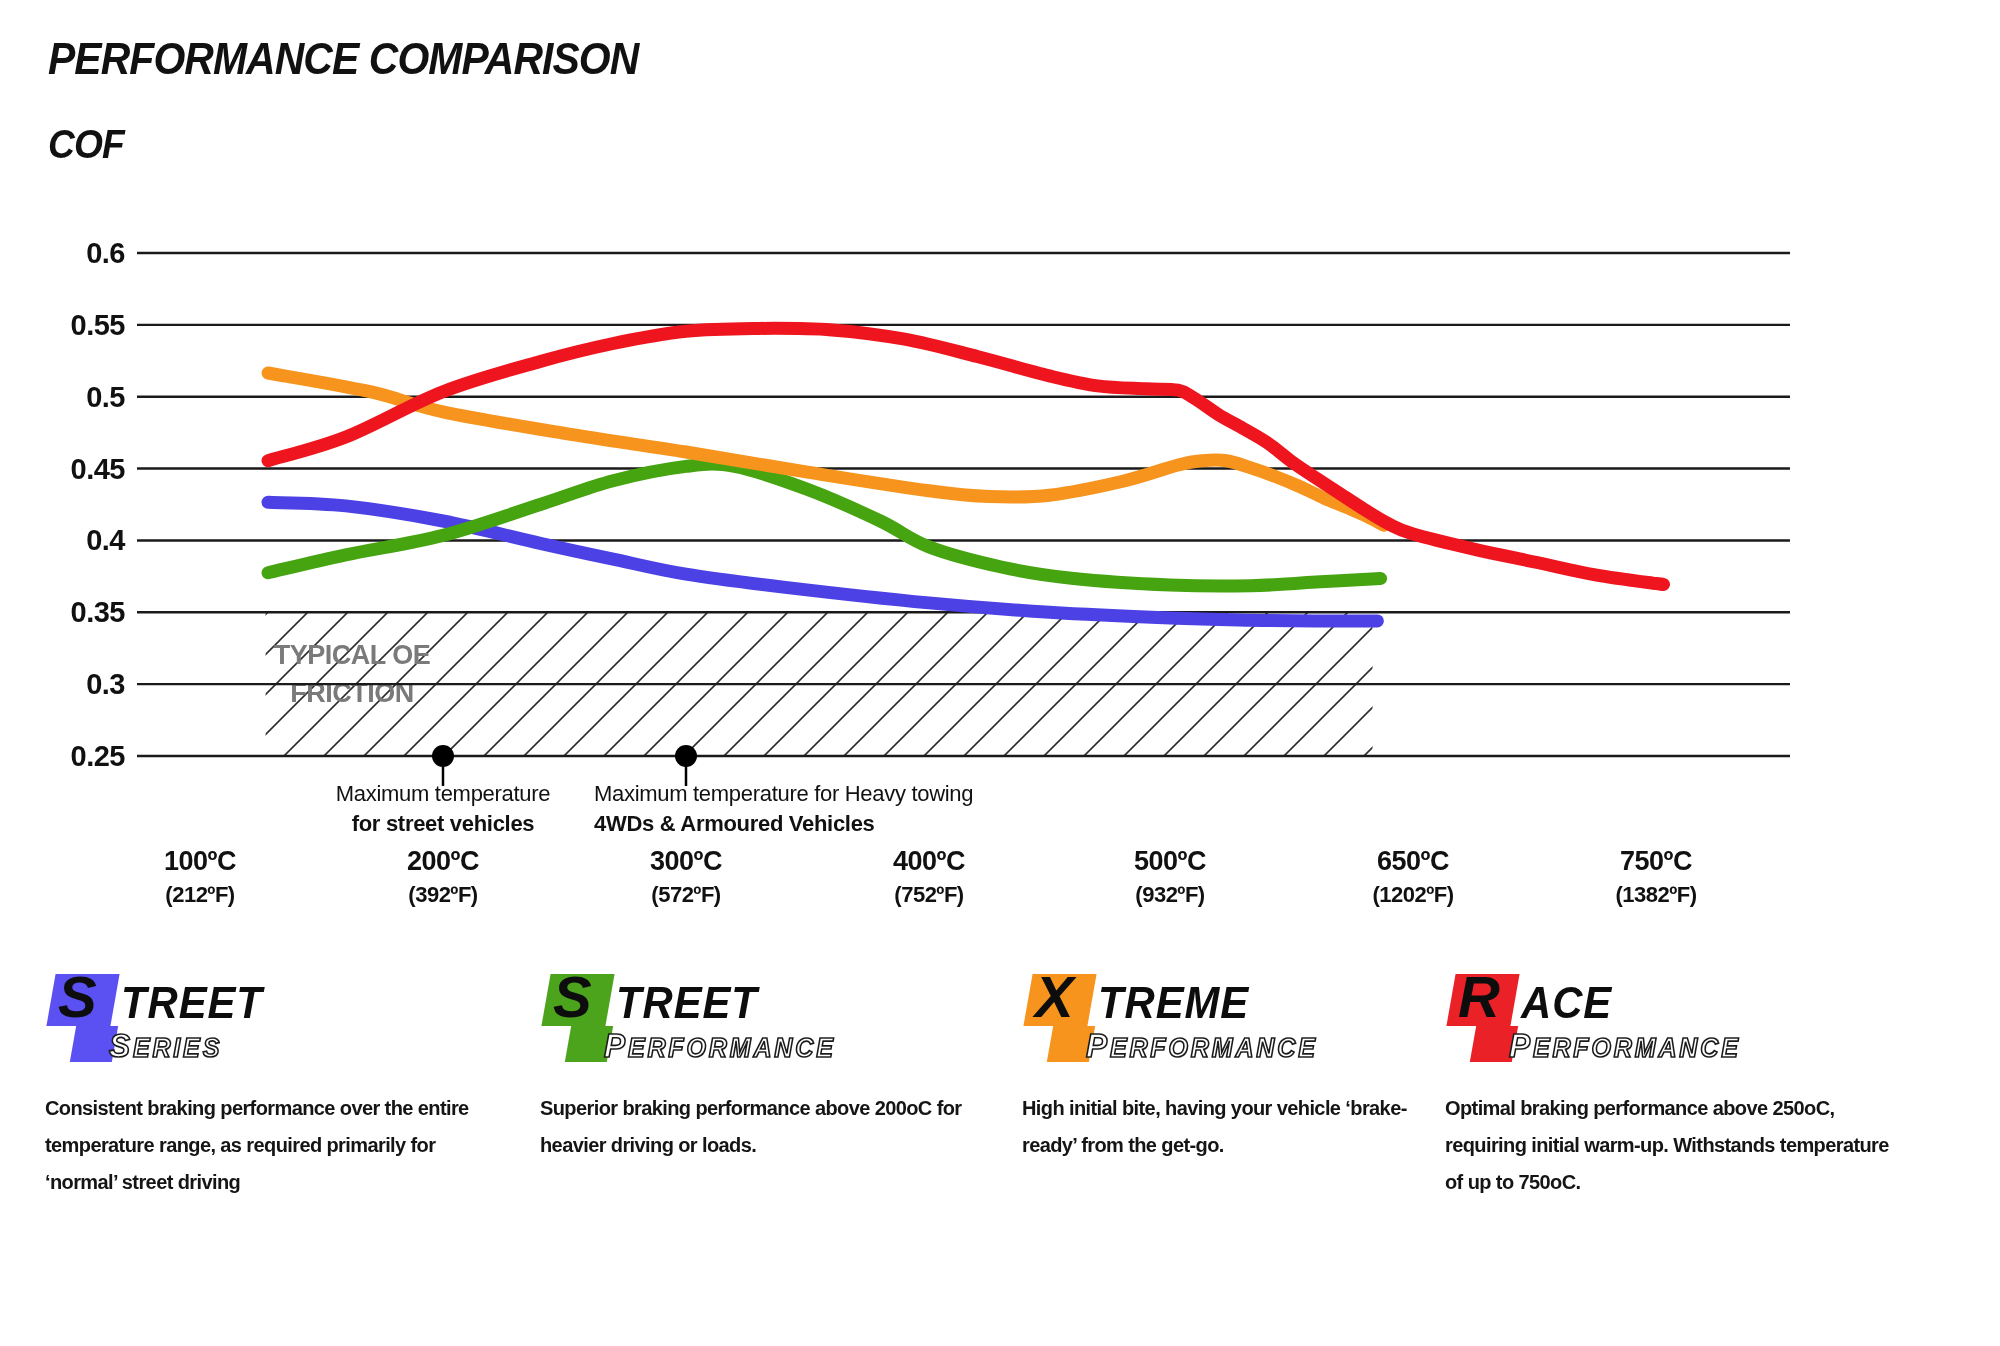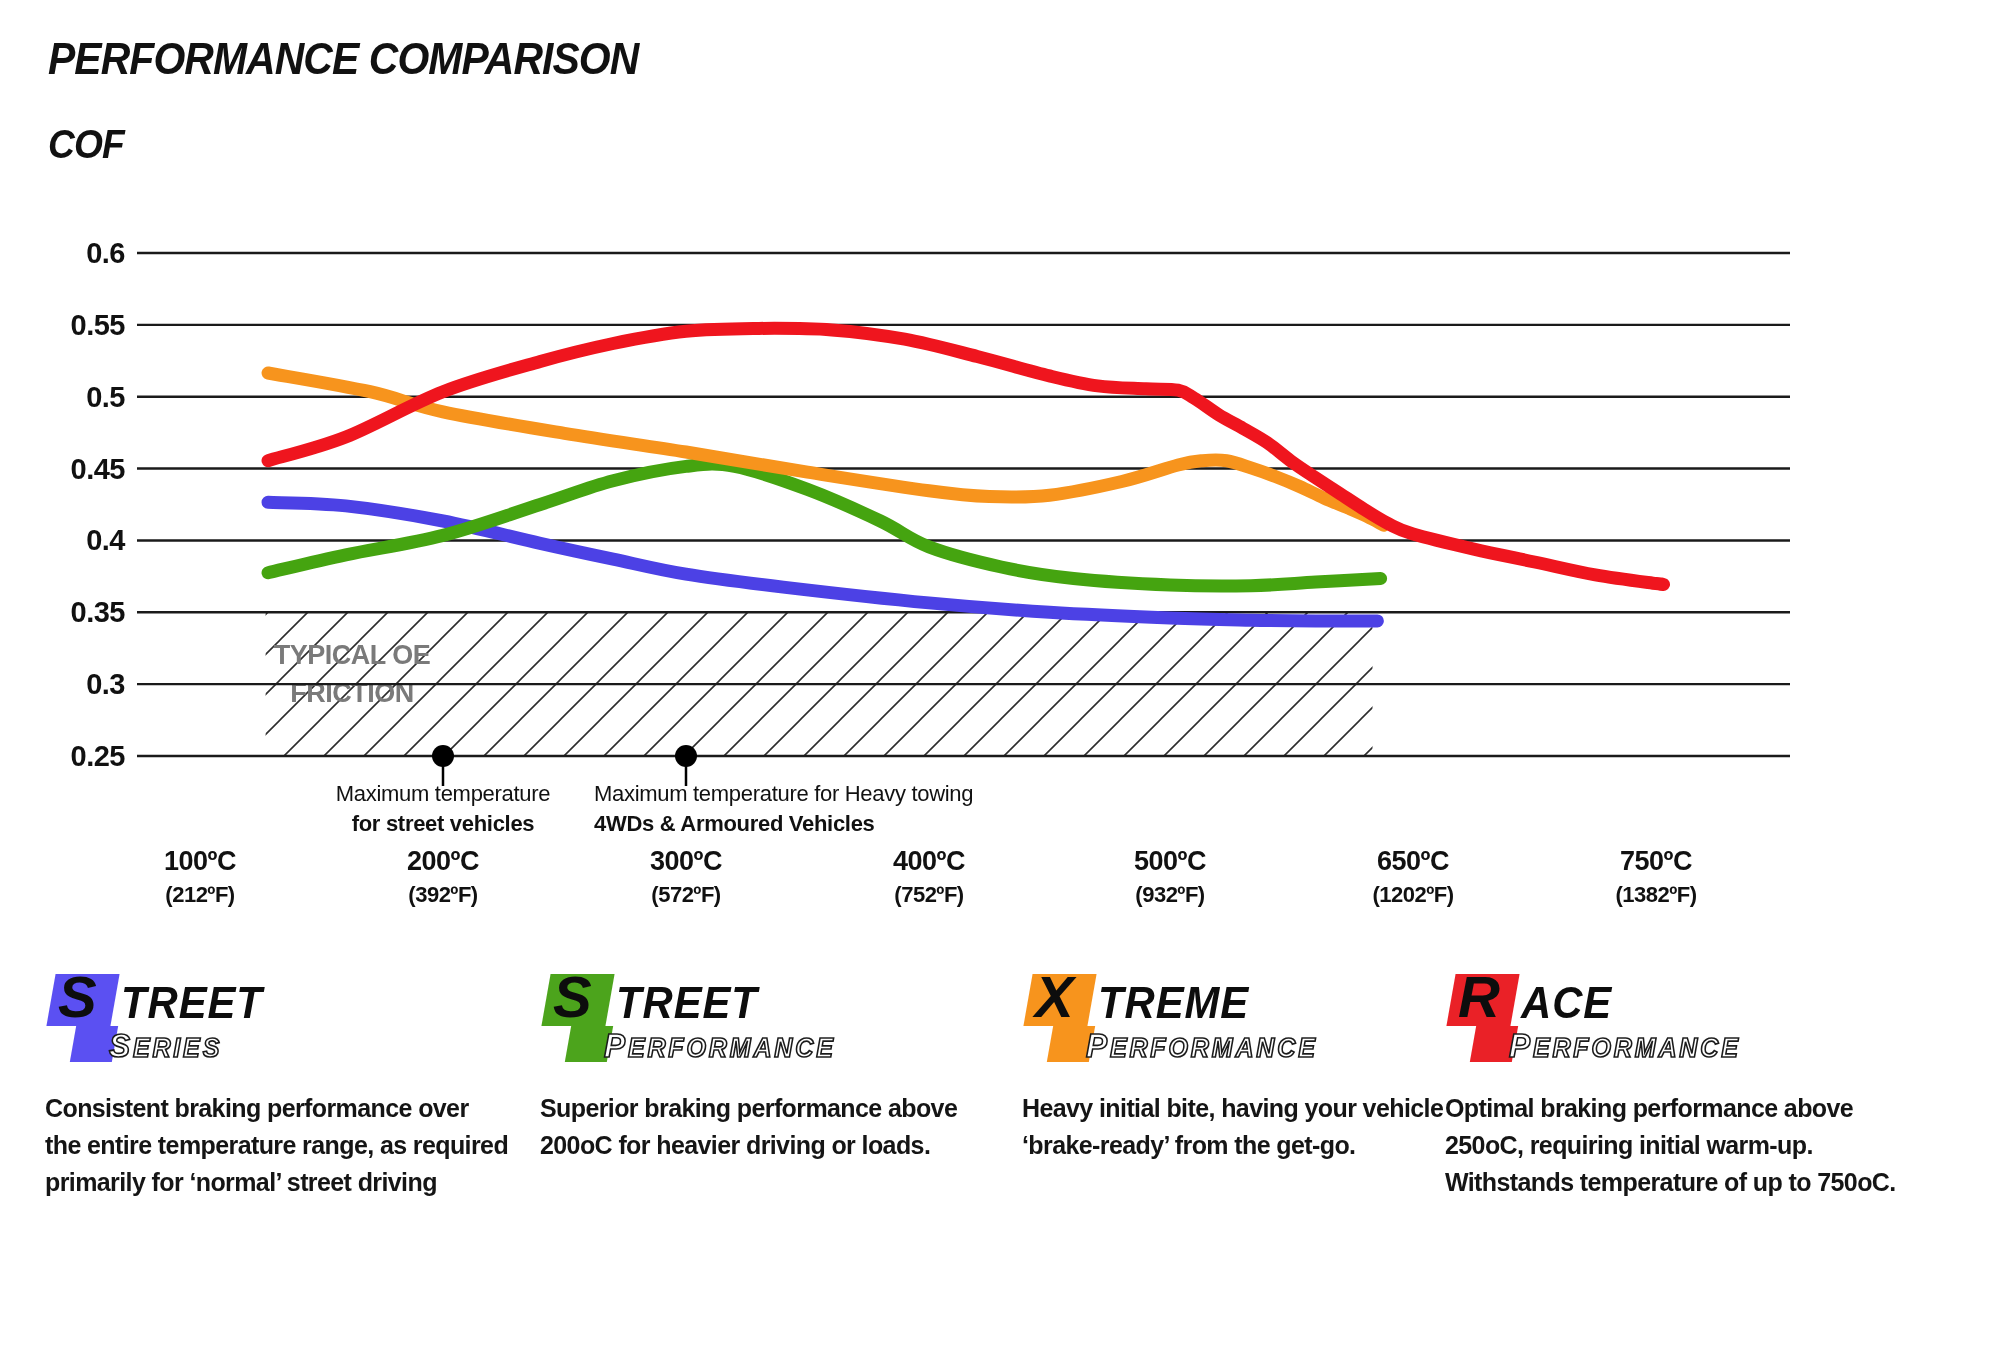--- a/index.html
+++ b/index.html
@@ -18,21 +18,21 @@
   .sq-big{left:6px;top:8px;width:64px;height:52px;}
   .sq-small{left:28px;top:60px;width:42px;height:36px;}
   .cap{position:absolute;left:13px;top:2px;font-size:58px;line-height:58px;
        font-weight:700;font-style:italic;color:#0d0d0d;}
   .rest{position:absolute;left:76px;top:14px;font-size:45px;line-height:45px;
        font-weight:700;font-style:italic;color:#0d0d0d;letter-spacing:1px;}
   .sub{position:absolute;left:64px;top:62px;font-size:27px;line-height:34px;
        font-style:italic;font-weight:700;letter-spacing:3px;color:#fff;
        -webkit-text-stroke:1.7px #1b1b1b;white-space:nowrap;}
   .subcap{font-size:34px;}
-  .desc{margin:8px 0 0 0;font-size:25px;font-weight:700;line-height:37px;
+  .desc{margin:8px 0 0 0;font-size:20px;font-weight:700;line-height:37px;
         letter-spacing:-.6px;color:#151515;}
 </style>
 </head>
 <body>
 
 <div id="page-title" class="cond">PERFORMANCE COMPARISON</div>
 <div id="cof-label" class="cond">COF</div>
 
 <svg id="chart-svg" width="2000" height="720" viewBox="0 225 2000 720">
     <defs>
@@ -127,21 +127,21 @@
       <p class="desc">Superior braking performance above 200oC for heavier driving or loads.</p>
     </div>
     <div class="brand-col" style="left: 1022px; width: 430px;">
       <div class="logo">
         <span class="sq sq-big" style="background: rgb(247, 148, 29);"></span>
         <span class="sq sq-small" style="background: rgb(247, 148, 29);"></span>
         <span class="cap">X</span>
         <span class="rest cond">TREME</span>
         <div class="sub cond"><span class="subcap">P</span>ERFORMANCE</div>
       </div>
-      <p class="desc">Heavy initial bite, having your vehicle ‘brake-ready’ from the get-go.</p>
+      <p class="desc">High initial bite, having your vehicle ‘brake-ready’ from the get-go.</p>
     </div>
     <div class="brand-col" style="left: 1445px; width: 455px;">
       <div class="logo">
         <span class="sq sq-big" style="background: rgb(234, 33, 39);"></span>
         <span class="sq sq-small" style="background: rgb(234, 33, 39);"></span>
         <span class="cap">R</span>
         <span class="rest cond">ACE</span>
         <div class="sub cond"><span class="subcap">P</span>ERFORMANCE</div>
       </div>
       <p class="desc">Optimal braking performance above 250oC, requiring initial warm-up. Withstands temperature of up to 750oC.</p>

